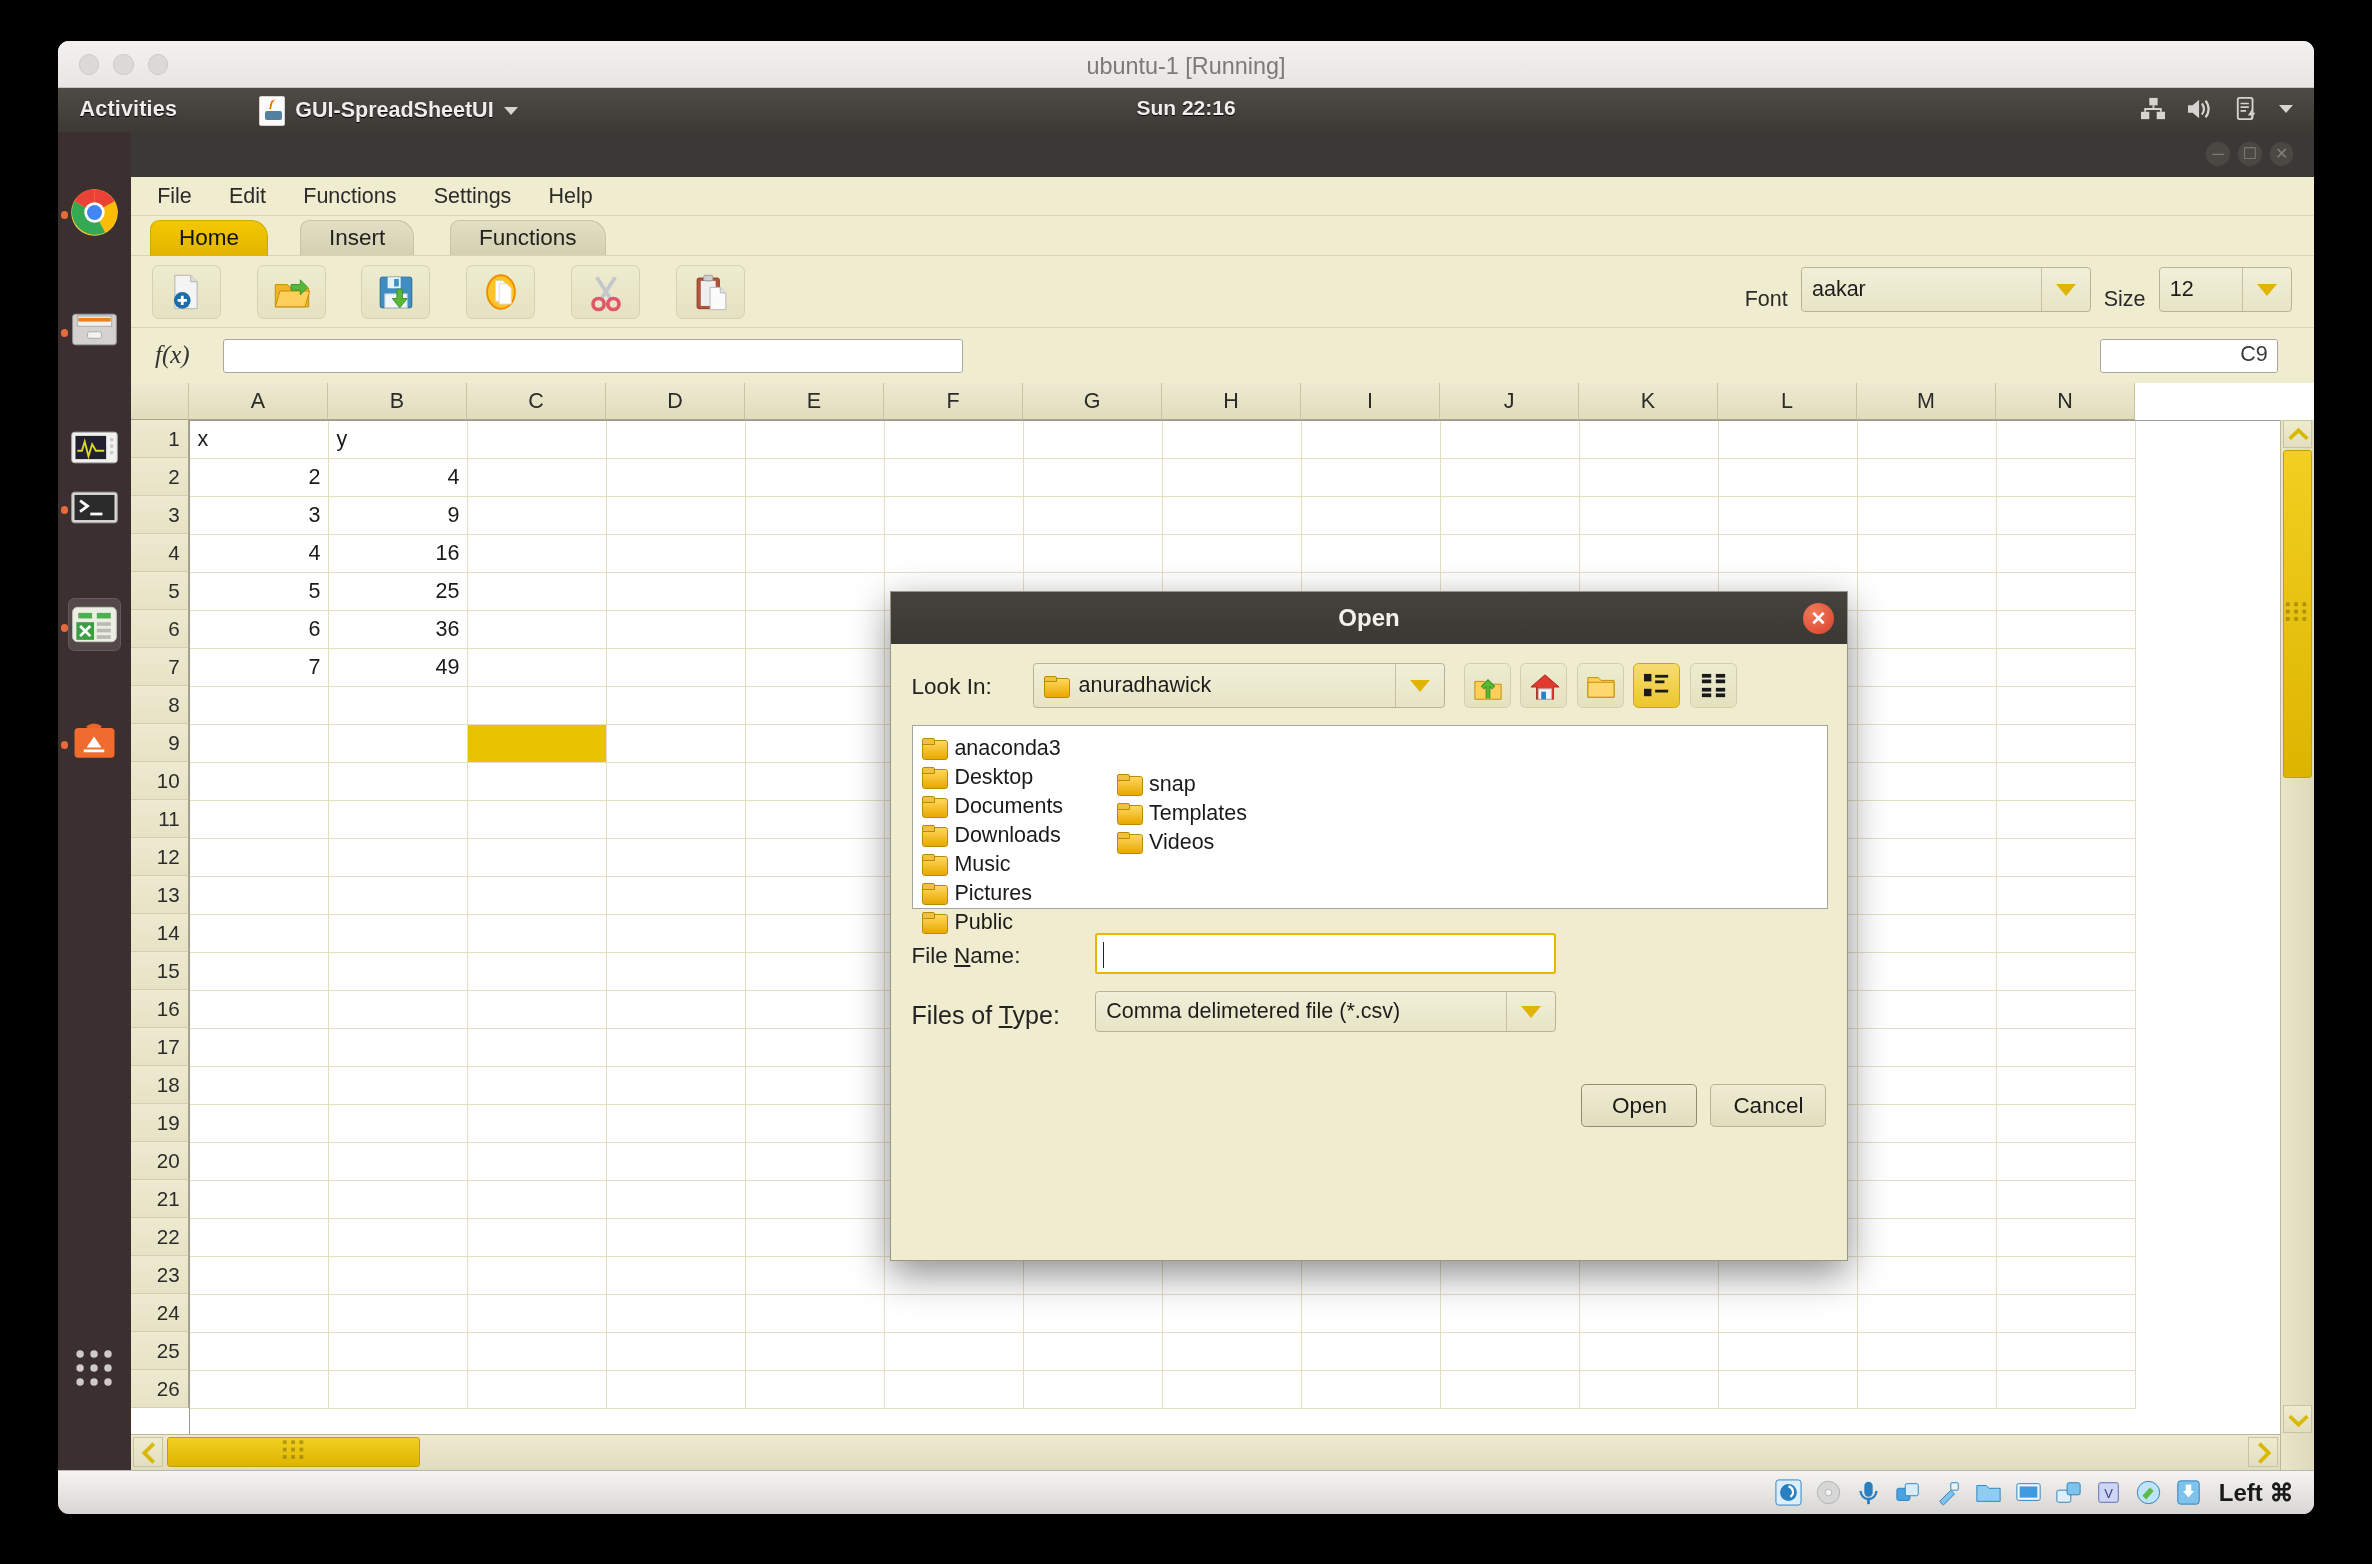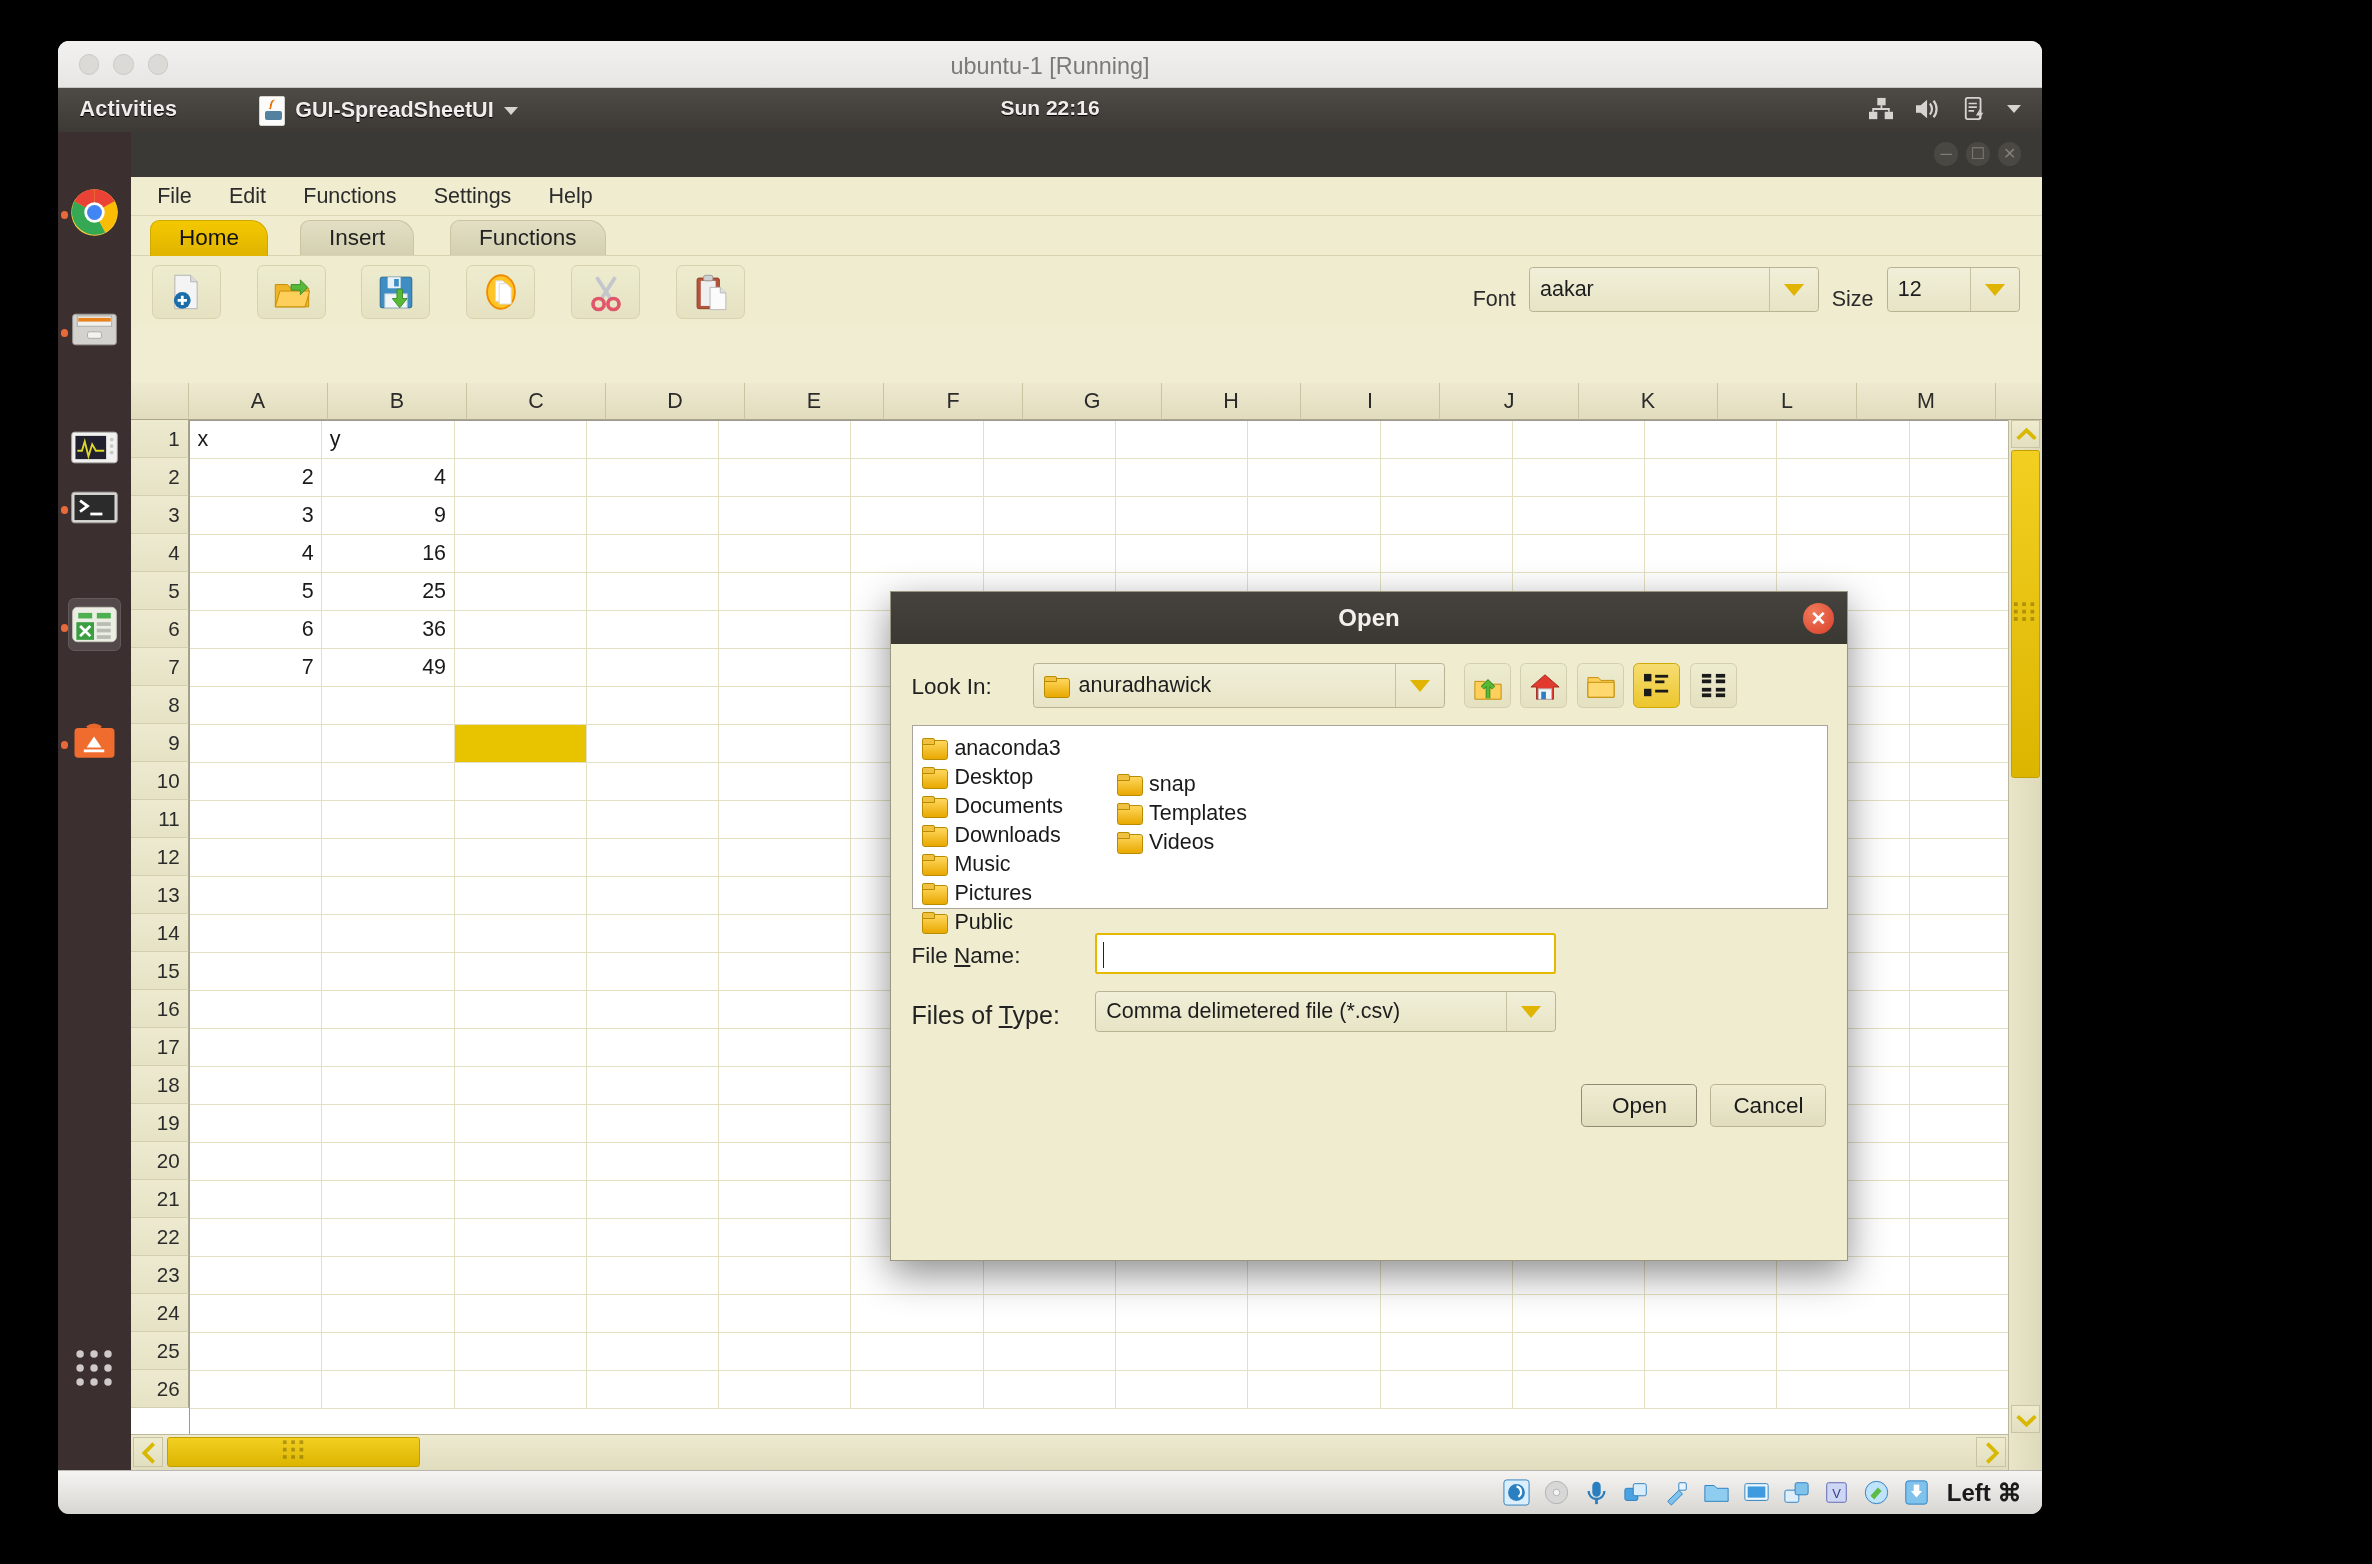--- a/index.html
+++ b/index.html
@@ -7,21 +7,21 @@
   body {
     width:2372px; height:1565px;
     background:#000;
     font-family:"Liberation Sans", sans-serif;
     overflow:hidden;
   }
 
   
   #vm-window{
     position:absolute; left:58px; top:41px;
-    width:1984px; height:1473px;
+    width:2256px; height:1473px;
     background:#ffffff;
     border-radius:11.2px;
     overflow:hidden;
     box-shadow:0 5.6px 37px rgba(0,0,0,.6);
   }
   #vm-titlebar{
     height:47px; width:100%;
     background:linear-gradient(180deg,#f2f1f0,#e7e6e4);
     border-bottom:0.9px solid #c8c6c2;
     position:relative;
@@ -471,20 +471,27 @@
         <span class="lbl">Size</span>
         <div class="combo" style="width:133px;">
           <span class="ctext">12</span>
           <span class="cbtn">
               <span class="chev"></span>
             </span>
         </div>
       </div>
     </div>
 
+    <div style="position:absolute; left:0; right:0; top:195px; height:56px;">
+      <div id="formulabar">
+        <span id="fx">f(x)</span>
+        <div id="formula-input"></div>
+        <div id="cellref">C9</div>
+      </div>
+    </div>
 
     <div style="position:absolute; left:0; right:0; top:251px; bottom:0;">
       <div id="gridwrap">
         <div id="colheaders">
             <div class="corner"></div>
             <div class="colhdr">A</div>
             <div class="colhdr">B</div>
             <div class="colhdr">C</div>
             <div class="colhdr">D</div>
             <div class="colhdr">E</div>

